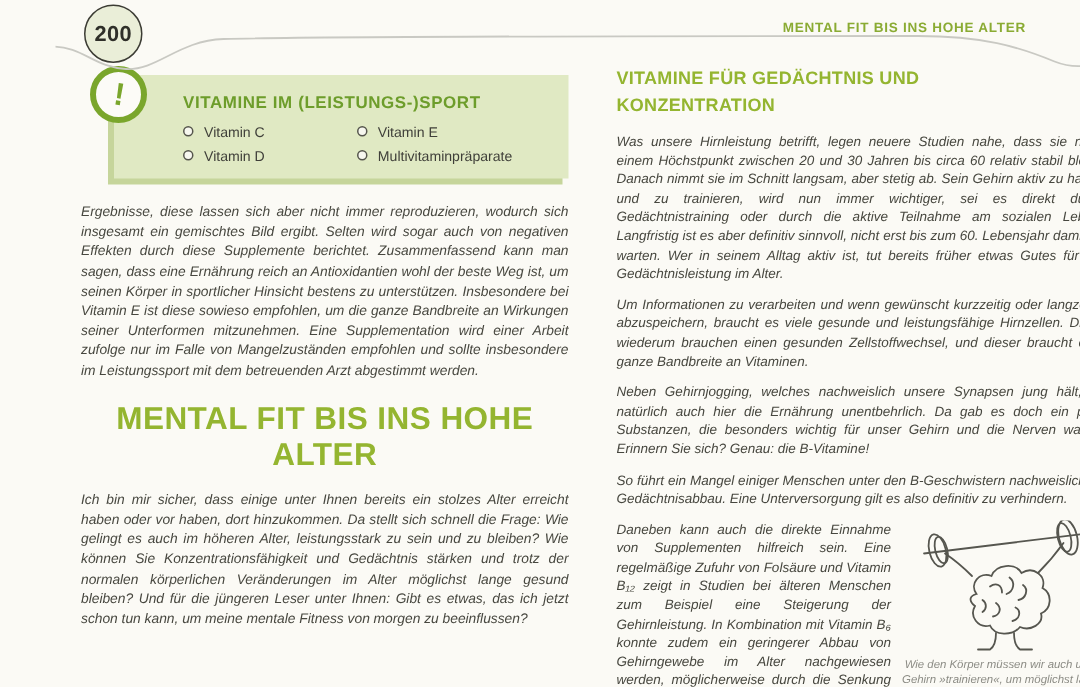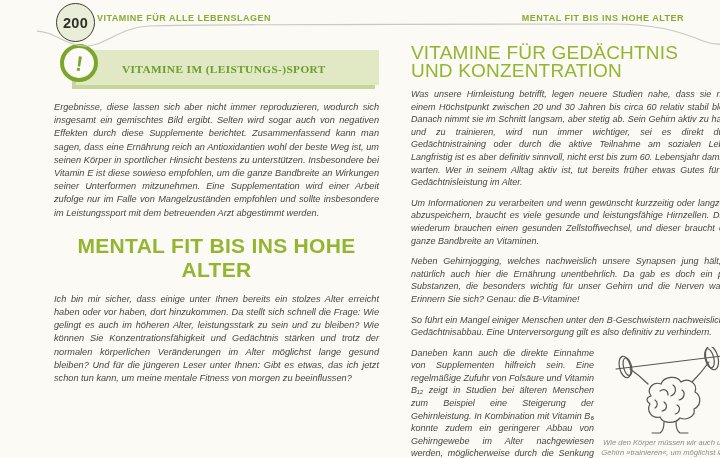--- a/index.html
+++ b/index.html
@@ -46,21 +46,21 @@
     position:absolute;left:-16px;top:-6px;
     width:30px;height:30px;border-radius:50%;
     border:4px solid #7aa62c;background:#fcfbf7;
     display:flex;align-items:center;justify-content:center;
   }
   .infobox .icon-circle span{
     color:#7aa62c;font-weight:800;font-size:21px;line-height:1;
     transform:rotate(9deg);
   }
   .infobox .box-title{
-    color:#6d9d2b;font-weight:800;font-size:11.3px;letter-spacing:.4px;font-family:Liberation Serif, serif;
+    color:#6d9d2b;font-weight:800;font-size:11.3px;letter-spacing:.4px;
   }
   .vitamin-list{
     margin:7px 0 0;padding:0;list-style:none;
     display:grid;grid-template-columns:1fr 1.2fr;column-gap:10px;row-gap:5px;
     font-size:9.4px;color:#3f3f39;
   }
   .vitamin-list li{display:flex;align-items:center;}
   .bullet{
     flex:0 0 auto;width:5px;height:5px;border:1.2px solid #55554c;
     border-radius:50%;background:#f7f7ef;margin-right:7px;
@@ -72,22 +72,22 @@
     font-size:9.2px;line-height:13.2px;color:#47473f;font-style:italic;
   }
   .page-right p.body{font-size:9px;line-height:12.6px;margin:0 0 8px;}
 
   h1.section-heading{
     margin:14px 0 11px;text-align:center;
     color:#94b530;font-size:21px;font-weight:800;letter-spacing:.3px;
   }
   h2.right-heading{
     margin:4px 0 9px;max-width:295px;
-    color:#94b530;font-size:19px;line-height:17.5px;
-    font-weight:400;letter-spacing:.2px;
+    color:#94b530;font-size:12px;line-height:17.5px;
+    font-weight:700;letter-spacing:.2px;
   }
 
   
   .figure{float:right;width:142px;margin:2px 0 0 8px;text-align:right;}
   .figure svg{display:block;margin:0 0 3px 16px;}
   .figure figcaption{
     font-style:italic;font-size:7.6px;line-height:10.6px;color:#8c8c85;
   }
   .last-par{margin-bottom:0 !important;}
 </style>
@@ -96,33 +96,50 @@
 
 <div class="spread">
 
   <div class="header">
     <svg class="swoosh" width="720" height="50" aria-hidden="true">
       <path d="M-2,31 C18,31 26,45 47,46 C68,47 82,27 112,26 C180,24 480,24 575,24 C618,24 642,31 666,41 C686,49 706,40 722,27" fill="none" stroke="#c9c9c3" stroke-width="1.2"></path>
     </svg>
     <div class="badge left">
       <span>200</span>
     </div>
-    <div class="running-title left">VITAMINE FÜR ALLE LEBENSLAGEN</div>
     <div class="running-title right">MENTAL FIT BIS INS HOHE ALTER</div>
   </div>
 
   <div class="pages">
 
     <section class="page page-left">
 
       <div class="infobox">
         <div class="icon-circle">
           <span>!</span>
         </div>
         <div class="box-title">VITAMINE IM (LEISTUNGS-)SPORT</div>
+        <ul class="vitamin-list">
+          <li>
+            <span class="bullet"></span>
+            <span>Vitamin C</span>
+          </li>
+          <li>
+            <span class="bullet"></span>
+            <span>Vitamin E</span>
+          </li>
+          <li>
+            <span class="bullet"></span>
+            <span>Vitamin D</span>
+          </li>
+          <li>
+            <span class="bullet"></span>
+            <span>Multivitaminpräparate</span>
+          </li>
+        </ul>
       </div>
 
       <p class="body">Ergebnisse, diese lassen sich aber nicht immer reproduzieren, wodurch sich insgesamt ein gemischtes Bild ergibt. Selten wird sogar auch von negativen Effekten durch diese Supplemente berichtet. Zusammenfassend kann man sagen, dass eine Ernährung reich an Antioxidantien wohl der beste Weg ist, um seinen Körper in sportlicher Hinsicht bestens zu unterstützen. Insbesondere bei Vitamin E ist diese sowieso empfohlen, um die ganze Bandbreite an Wirkungen seiner Unterformen mitzunehmen. Eine Supplementation wird einer Arbeit zufolge nur im Falle von Mangelzuständen empfohlen und sollte insbesondere im Leistungssport mit dem betreuenden Arzt abgestimmt werden.</p>
 
       <h1 class="section-heading">MENTAL FIT BIS INS HOHE ALTER</h1>
 
       <p class="body last-par">Ich bin mir sicher, dass einige unter Ihnen bereits ein stolzes Alter erreicht haben oder vor haben, dort hinzukommen. Da stellt sich schnell die Frage: Wie gelingt es auch im höheren Alter, leistungsstark zu sein und zu bleiben? Wie können Sie Konzentrationsfähigkeit und Gedächtnis stärken und trotz der normalen körperlichen Veränderungen im Alter möglichst lange gesund bleiben? Und für die jüngeren Leser unter Ihnen: Gibt es etwas, das ich jetzt schon tun kann, um meine mentale Fitness von morgen zu beeinflussen?</p>
     </section>
 
     <section class="page page-right">

